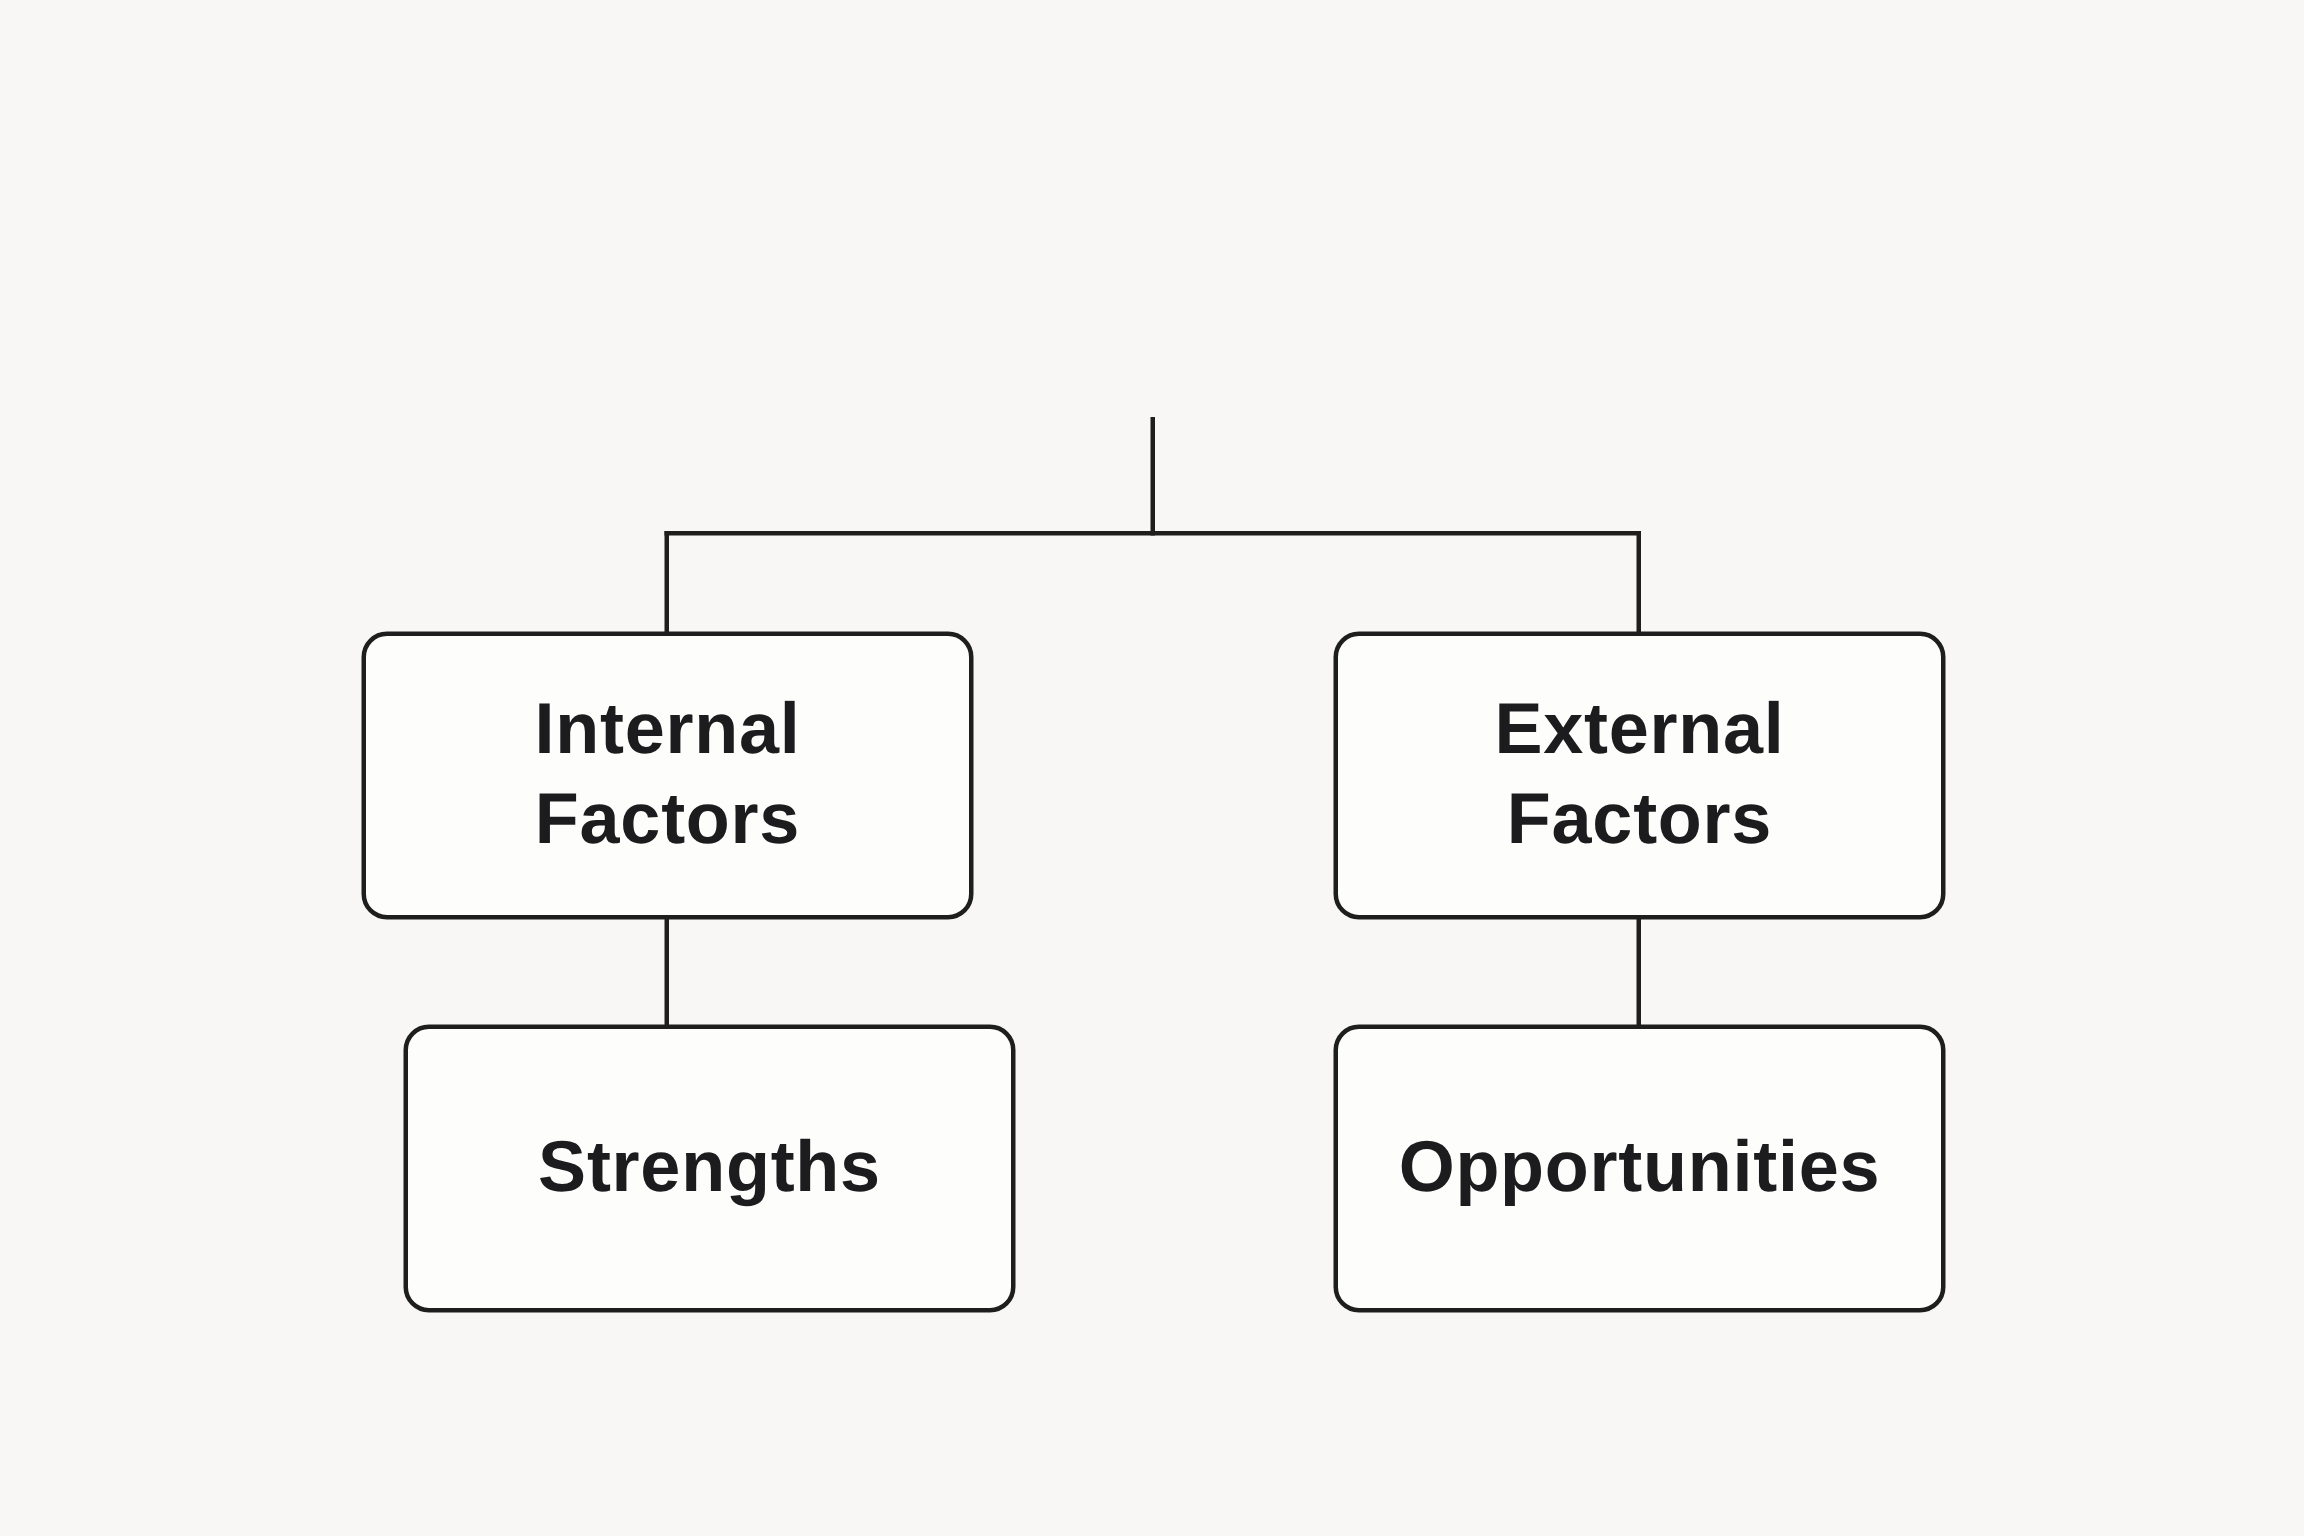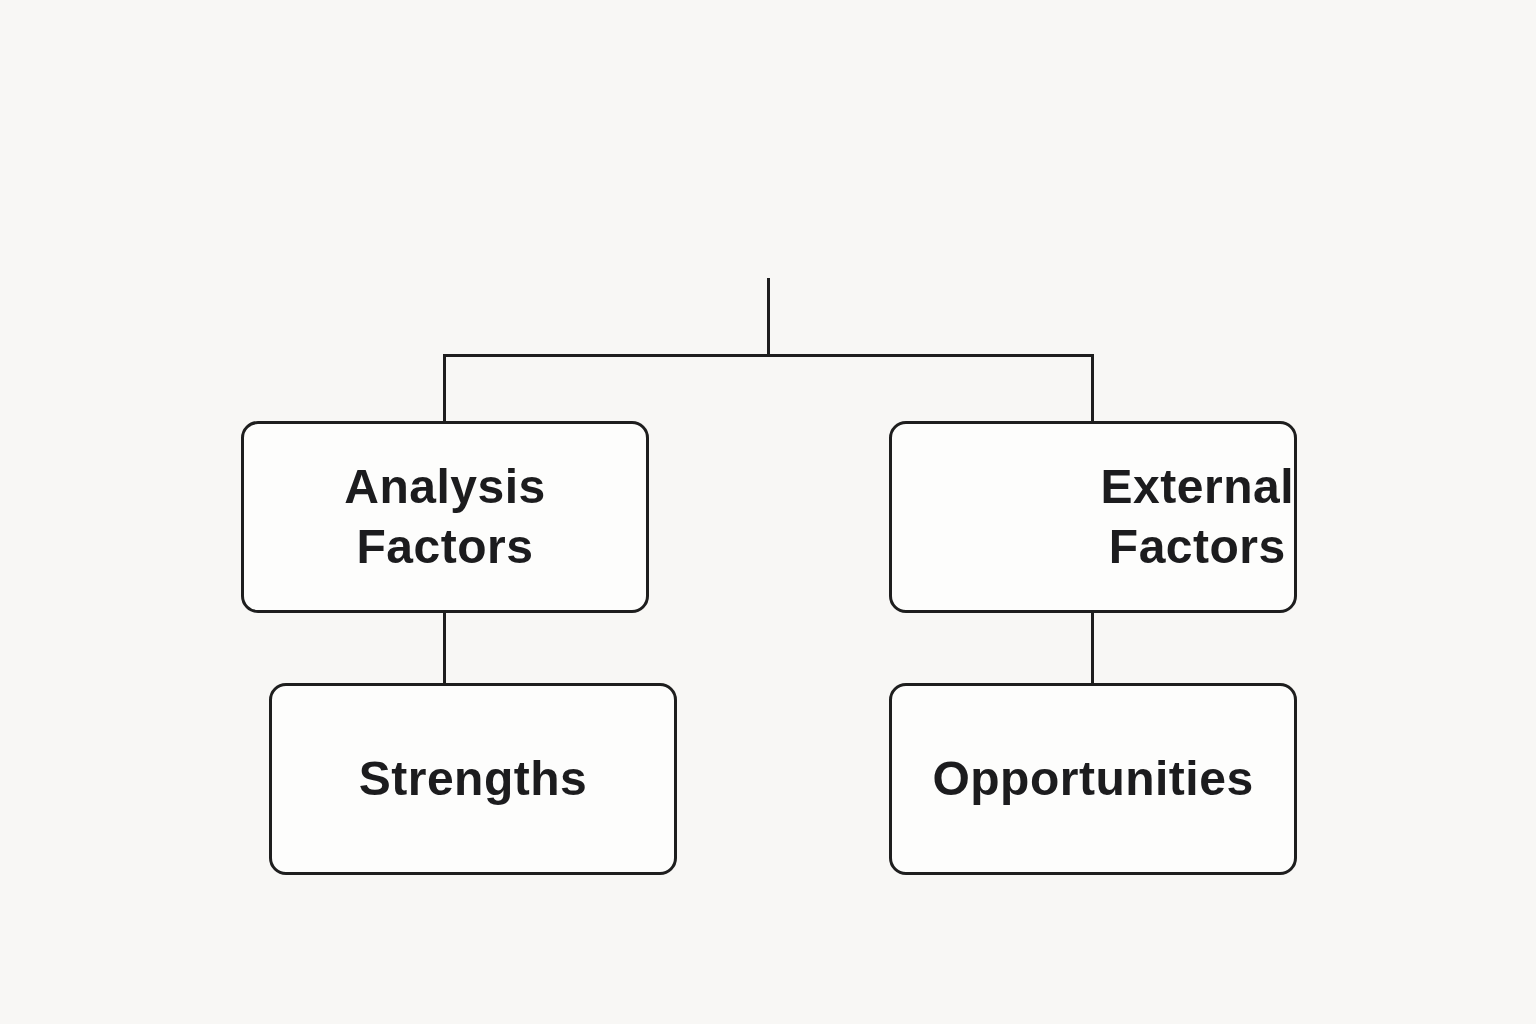--- a/index.html
+++ b/index.html
@@ -33,21 +33,21 @@
     left: 515px; top: 123px;
     width: 508px; height: 157px;
     font-size: 58px;
   }
   .node-l2, .node-l3 {
     width: 408px; height: 192px;
     font-size: 48px;
     line-height: 1.25;
   }
   .node-internal      { left: 241px; top: 421px; }
-  .node-external      { left: 889px; top: 421px; justify-content: flex-end; }
+  .node-external      { left: 889px; top: 421px; }
   .node-strengths     { left: 241px; top: 683px; margin-left: 28px; }
   .node-opportunities { left: 889px; top: 683px; }
 
   .edge {
     position: absolute;
     background: var(--line, #1e1e1e);
   }
   .edge-root-stem      { left: 767px;  top: 278px; width: 3px;   height: 79px;  }
   .edge-crossbar       { left: 443px;  top: 354px; width: 651px; height: 3px;   }
   .edge-drop-internal  { left: 443px;  top: 354px; width: 3px;   height: 69px;  }
@@ -63,21 +63,21 @@
   <div class="edge edge-root-stem"></div>
   <div class="edge edge-crossbar"></div>
   <div class="edge edge-drop-internal"></div>
   <div class="edge edge-drop-external"></div>
   <div class="edge edge-int-strengths"></div>
   <div class="edge edge-ext-opps"></div>
 
 
   <div class="node node-l2 node-internal">
     <div class="node-label">
-      <span>Analysis</span>
+      <span>Internal</span>
       <span>Factors</span>
     </div>
   </div>
 
   <div class="node node-l2 node-external">
     <div class="node-label">
       <span>External</span>
       <span>Factors</span>
     </div>
   </div>

